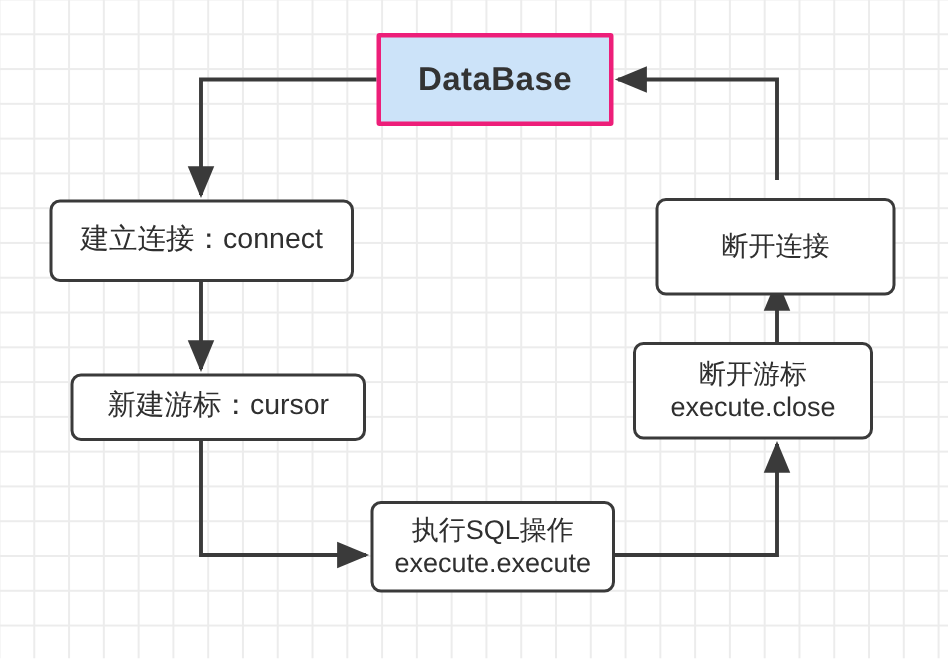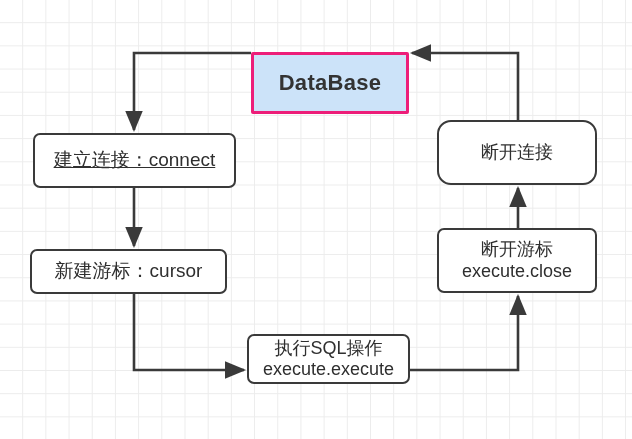--- a/index.html
+++ b/index.html
@@ -45,21 +45,20 @@
   .node .line {
     display: block;
     white-space: nowrap;
   }
   .node-db {
     background: #cce3f9;
     border: 3px solid #ed1e79;
     border-radius: 2px;
     font-weight: bold;
     color: #333333;
-    margin-top: 30px;
   }
   .t22 { font-size: 22px; letter-spacing: 0.3px; }
   .t19 { font-size: 19px; }
   .t18 { font-size: 18px; }
 </style>
 </head>
 <body>
 
 <div id="canvas">
 
@@ -80,35 +79,35 @@
 
     <polyline fill="none" stroke="#3a3a3a" stroke-width="2.6" stroke-linejoin="miter" marker-end="url(#arrowhead)" points="518,228 518,188"></polyline>
 
     <polyline fill="none" stroke="#3a3a3a" stroke-width="2.6" stroke-linejoin="miter" marker-end="url(#arrowhead)" points="518,120 518,53 412,53"></polyline>
   </svg>
 
   <div class="node node-db t22" style="left: 251px; top: 22px; width: 158px; height: 62px;">
     <span class="line">DataBase</span>
   </div>
 
-  <div class="node t19" style="left: 33px; top: 133px; width: 203px; height: 55px; text-decoration: underline;">
+  <div class="node t19" style="left: 33px; top: 133px; width: 203px; height: 55px;">
     <span class="line">建立连接：connect</span>
   </div>
 
-  <div class="node t19" style="left: 30px; top: 249px; width: 197px; height: 45px;">
+  <div class="node t19" style="left: 47px; top: 249px; width: 197px; height: 45px;">
     <span class="line">新建游标：cursor</span>
   </div>
 
-  <div class="node t18" style="left: 247px; top: 334px; width: 163px; height: 50px;">
+  <div class="node t18" style="left: 247px; top: 334px; width: 163px; height: 61px;">
     <span class="line">执行SQL操作</span>
     <span class="line">execute.execute</span>
   </div>
 
-  <div class="node t18" style="left: 437px; top: 228px; width: 160px; height: 65px;">
+  <div class="node t18" style="left: 422px; top: 228px; width: 160px; height: 65px;">
     <span class="line">断开游标</span>
     <span class="line">execute.close</span>
   </div>
 
-  <div class="node t18" style="left: 437px; top: 120px; width: 160px; height: 65px; border-radius: 14px;">
+  <div class="node t18" style="left: 437px; top: 132px; width: 160px; height: 65px;">
     <span class="line">断开连接</span>
   </div>
 
 </div>
 
 </body></html>

